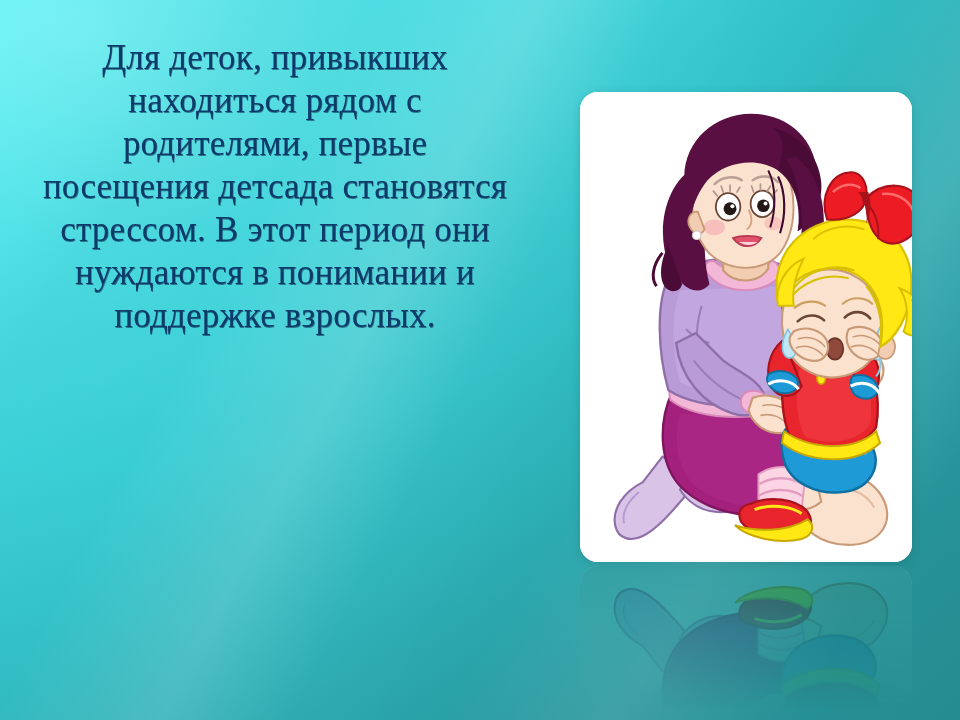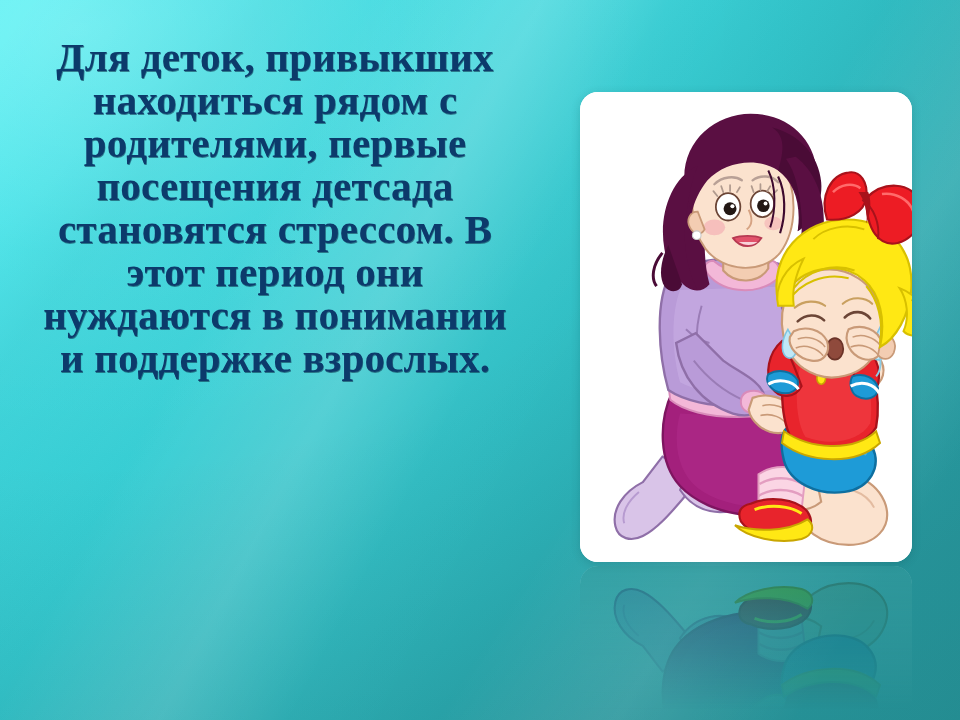--- a/index.html
+++ b/index.html
@@ -66,22 +66,22 @@
   }
 
   
   .text-block {
     position: absolute;
     left: 40px;
     top: 36px;
     width: 470px;
     text-align: center;
     color: #0c3a6b;
-    font-weight: bold;
-    font-size: 41px;
+    font-weight: normal;
+    font-size: 35px;
     line-height: 43px;
     letter-spacing: 0.2px;
     text-shadow:
        0.6px 0.6px 0 rgba(8,40,70,0.55),
       -0.4px -0.4px 0 rgba(120,220,230,0.35);
     white-space: pre-line;
   }
 
   
   .card {

